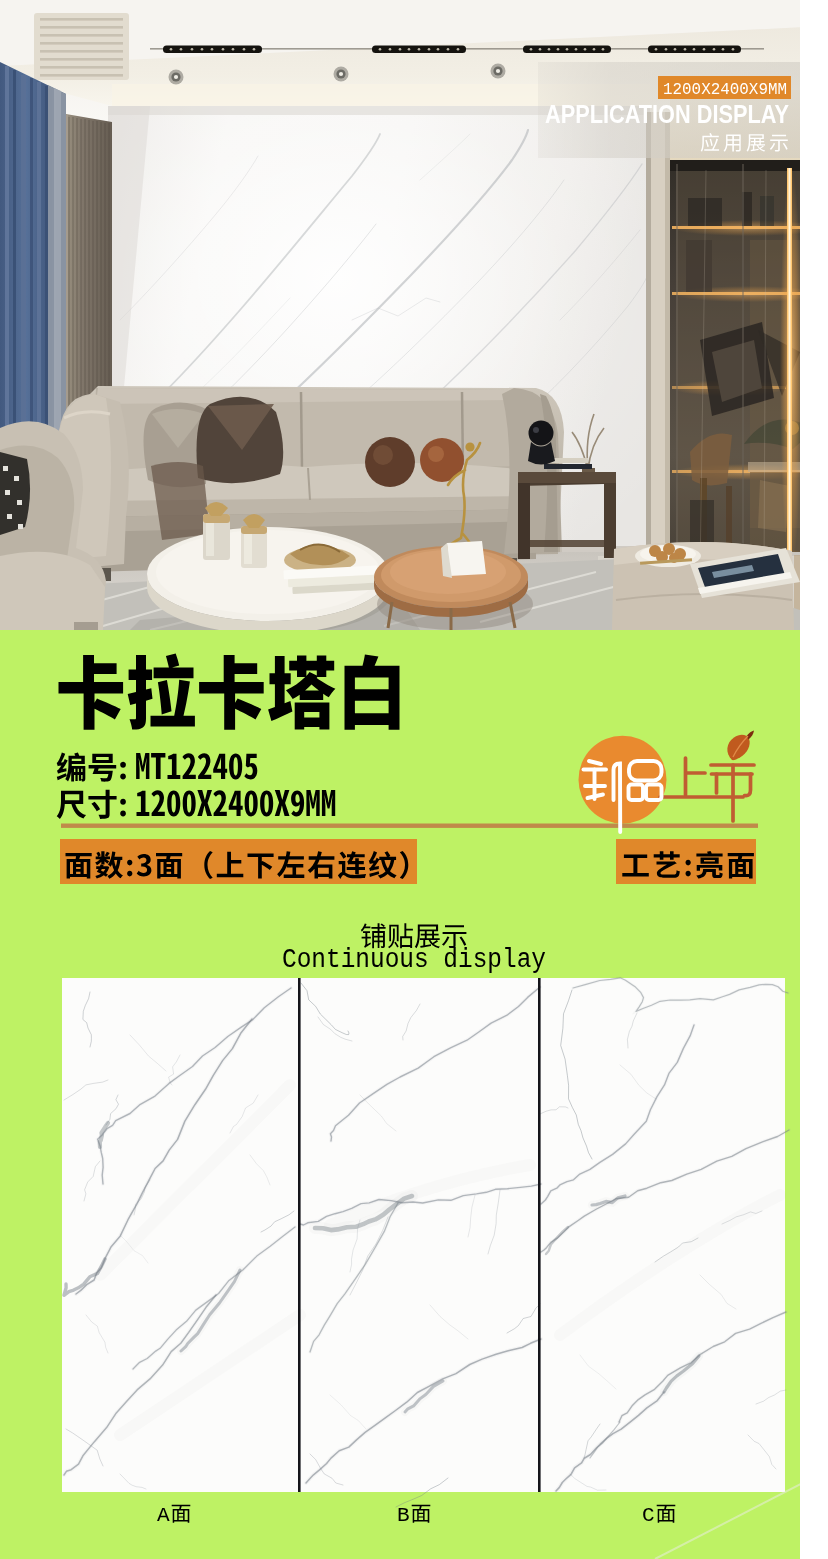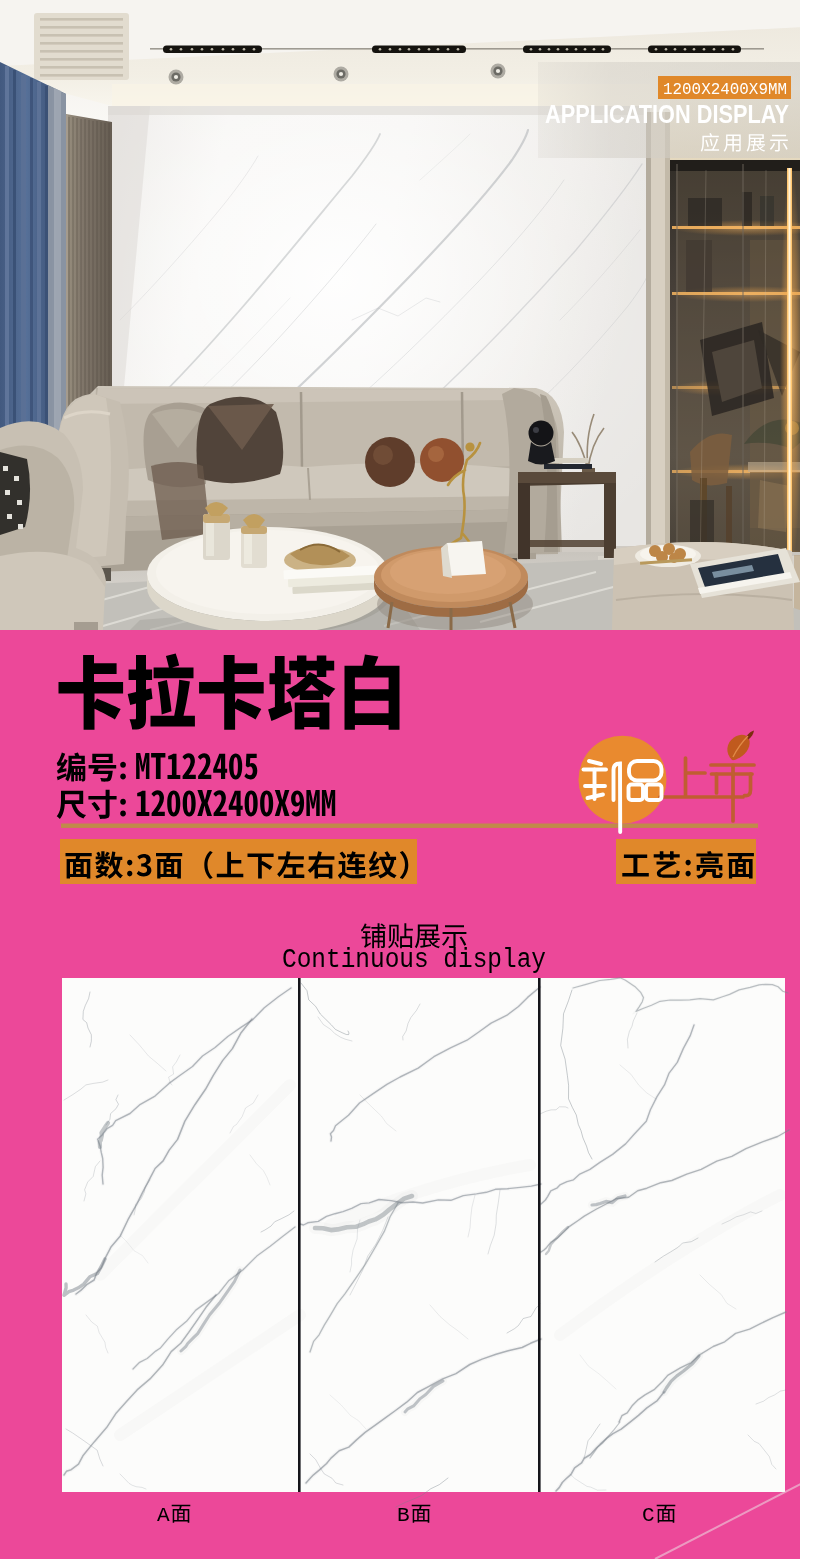--- a/index.html
+++ b/index.html
@@ -1,15 +1,15 @@
 <!DOCTYPE html>
 <html><head><meta charset="utf-8">
 <style>
 html,body{margin:0;padding:0;background:#fff;}
-#page{position:relative;width:800px;height:1559px;overflow:hidden;background:#ec4899;
+#page{position:relative;width:800px;height:1559px;overflow:hidden;background:#bef264;
  font-family:"Liberation Sans",sans-serif;text-align:right;}
 #page svg{display:block;}
 .abs{position:absolute;}
 </style></head><body>
 <div id="page">
 
 <svg class="abs" style="left:0;top:0" width="828" height="630" viewBox="0 0 828 630">
 <defs>
 <linearGradient id="ceil" x1="0" y1="0" x2="0" y2="1">
  <stop offset="0" stop-color="#f1eee9"></stop>

